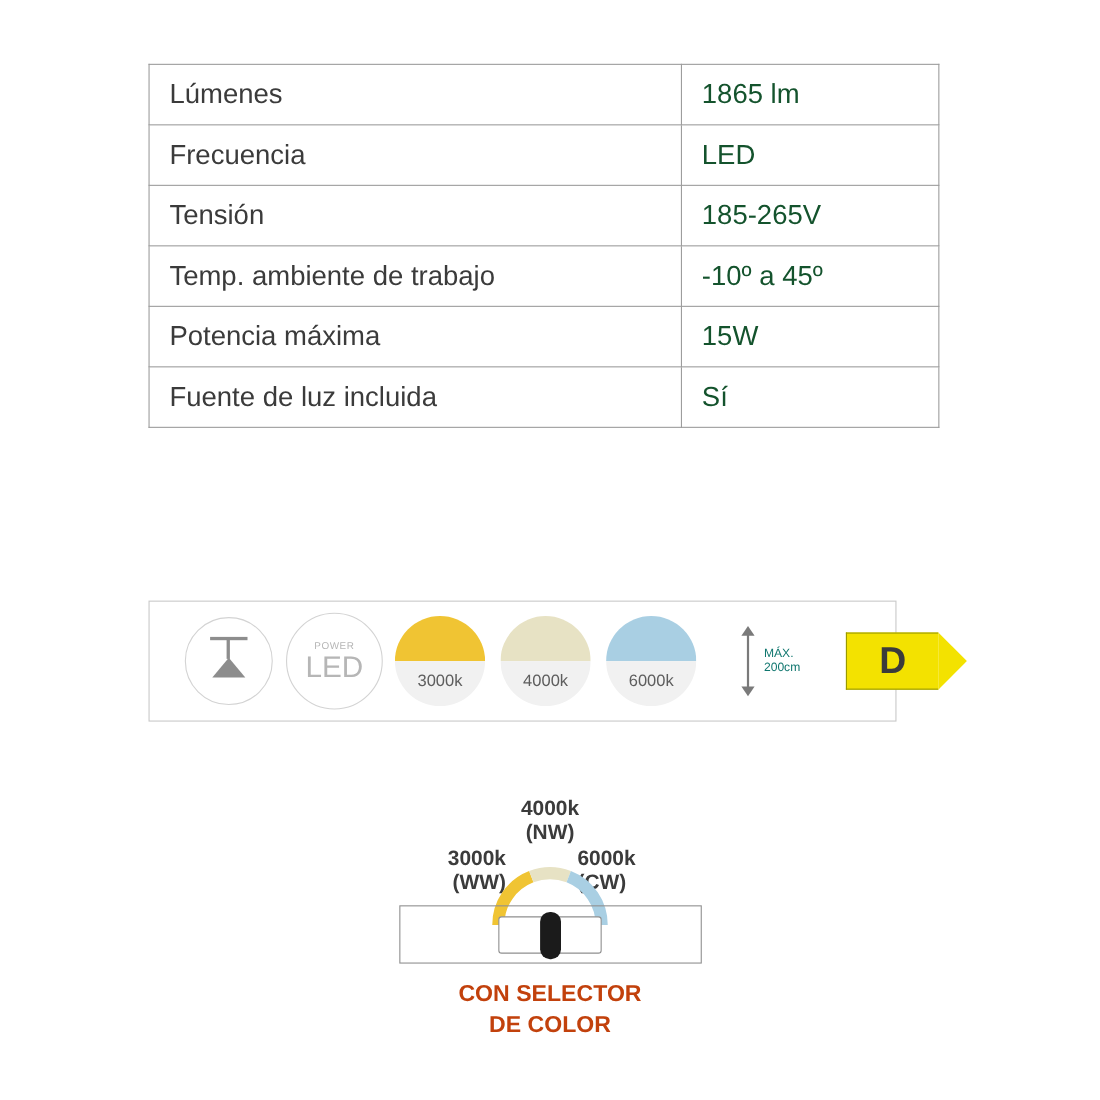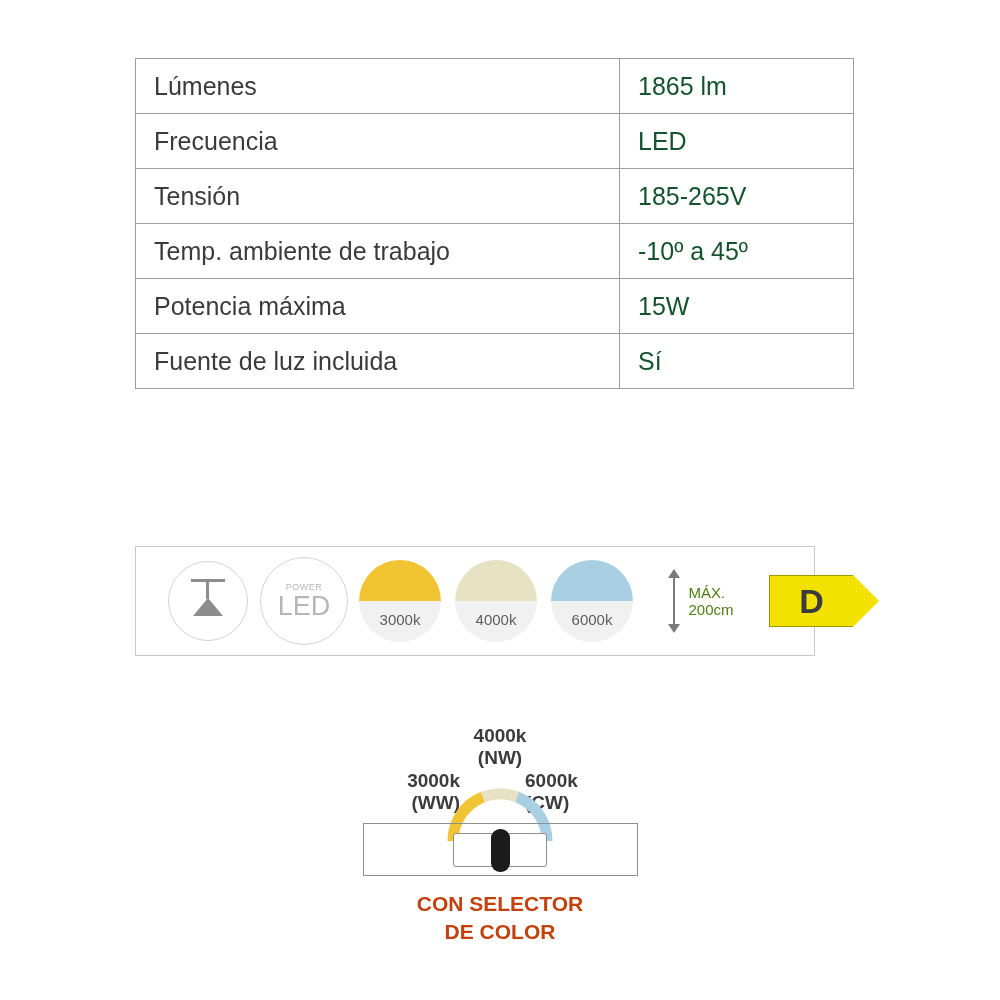--- a/index.html
+++ b/index.html
@@ -193,22 +193,22 @@
   .vert-arrow .up, .vert-arrow .down {
     position: absolute;
     left: 2px;
     width: 0; height: 0;
     border-left: 6px solid transparent;
     border-right: 6px solid transparent;
   }
   .vert-arrow .up { top: 0; border-bottom: 9px solid #7a7a7a; }
   .vert-arrow .down { bottom: 0; border-top: 9px solid #7a7a7a; }
   .maxtext {
-    font-size: 15px;
-    color: #4d7c0f;
+    font-size: 11px;
+    color: #0f766e;
     line-height: 1.15;
   }
 
   
   .energy {
     position: relative;
     width: 112px;
     height: 52px;
     display: flex;
     align-items: center;

